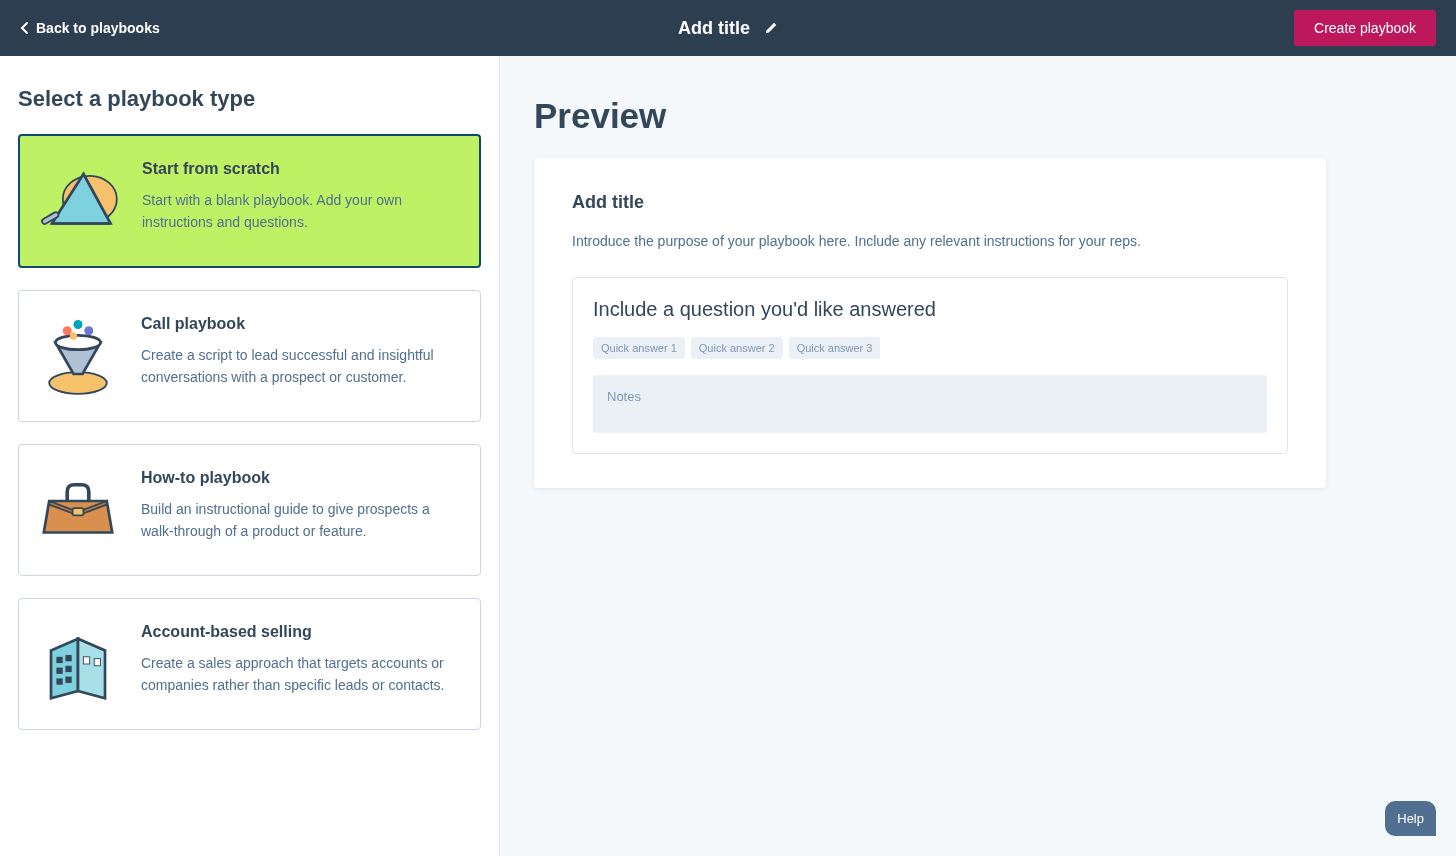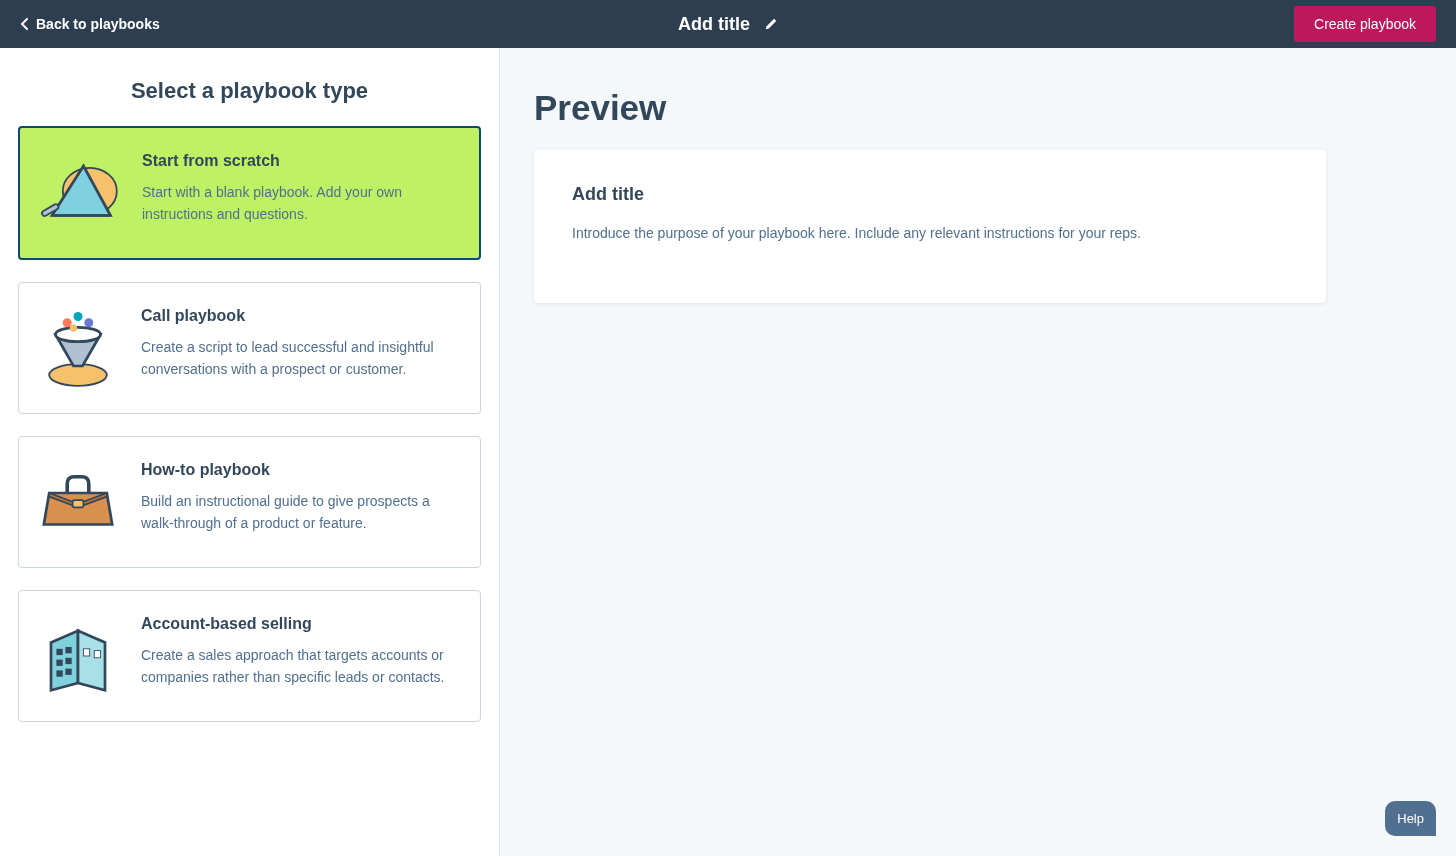--- a/index.html
+++ b/index.html
@@ -5,21 +5,21 @@
     * { margin: 0; padding: 0; box-sizing: border-box; }
     body {
       font-family: -apple-system, BlinkMacSystemFont, 'Segoe UI', Helvetica, Arial, sans-serif;
       background: #f5f8fa;
       width: 1456px;
       height: 856px;
       overflow: hidden;
     }
     .header {
       background: #2d3e50;
-      height: 48px;
+      height: 56px;
       display: flex;
       align-items: center;
       justify-content: space-between;
       padding: 0 20px;
       color: #fff;
     }
     .back-link {
       display: flex;
       align-items: center;
       gap: 8px;
@@ -67,21 +67,20 @@
       background: #fff;
       border-right: 1px solid #dfe3eb;
       padding: 30px 18px 20px 18px;
       overflow-y: auto;
     }
     .section-title {
       font-size: 22px;
       font-weight: 700;
       color: #33475b;
       margin-bottom: 22px;
-      text-align: center;
     }
     .card {
       border: 1px solid #cbd6e2;
       border-radius: 4px;
       padding: 20px 20px 20px 14px;
       margin-bottom: 22px;
       display: flex;
       gap: 18px;
       cursor: pointer;
       background: #fff;
@@ -274,17 +273,28 @@
         <div class="card-desc">Create a sales approach that targets accounts or companies rather than specific leads or contacts.</div>
       </div>
     </div>
   </div>
 
   <div class="right-panel">
     <div class="preview-title">Preview</div>
     <div class="preview-card">
       <div class="preview-heading">Add title</div>
       <div class="preview-intro">Introduce the purpose of your playbook here. Include any relevant instructions for your reps.</div>
+      <div class="question-box">
+        <div class="question-title">Include a question you'd like answered</div>
+        <div class="chips">
+          <span class="chip">Quick answer 1</span>
+          <span class="chip">Quick answer 2</span>
+          <span class="chip">Quick answer 3</span>
+        </div>
+        <div class="notes-box">
+          <span class="notes-label">Notes</span>
+        </div>
+      </div>
     </div>
   </div>
 </div>
 
 <button class="help-btn">Help</button>
 
 </body></html>

